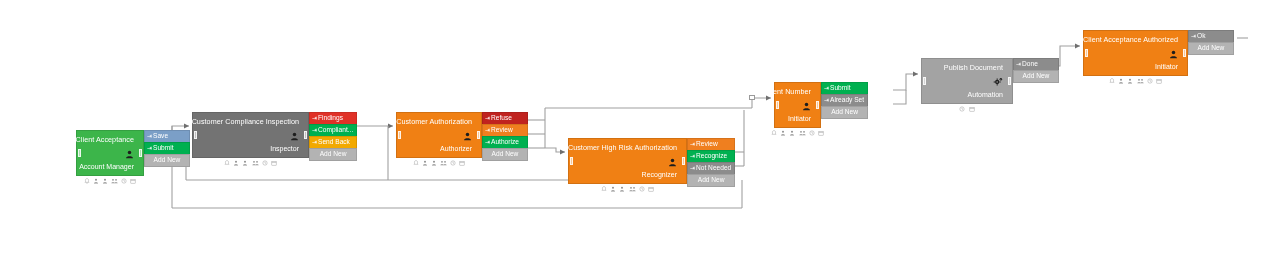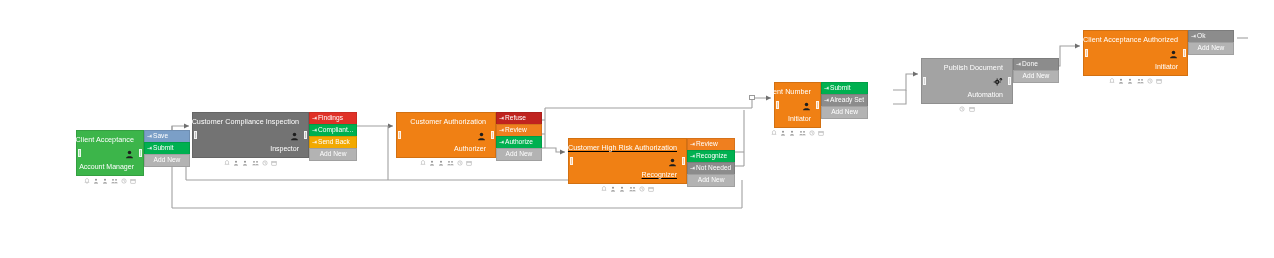--- a/index.html
+++ b/index.html
@@ -301,21 +301,21 @@
         <span class="arrow">⇥</span>
         <span>Send Back</span>
       </div>
       <div class="action addnew">
         <span>Add New</span>
       </div>
     </div>
   </div>
 
   <div class="node" style="left:396px; top:112px;">
-    <div class="node-body" style="background:#f08014; width:100px;">
+    <div class="node-body" style="background:#f08014; width:86px;">
       <span class="port left"></span>
       <span class="port right"></span>
       <div class="node-title">Customer Authorization</div>
       <span class="node-icon">
         <svg width="9" height="9" viewBox="0 0 12 12">
             <circle cx="6" cy="3.3" r="2.3" fill="#1d1d1d"></circle>
             <path d="M1.4 11 C1.4 7.6 10.6 7.6 10.6 11 Z" fill="#1d1d1d"></path>
           </svg>
       </span>
       <div class="node-role">Authorizer</div>
@@ -371,21 +371,21 @@
         <span class="arrow">⇥</span>
         <span>Authorize</span>
       </div>
       <div class="action addnew">
         <span>Add New</span>
       </div>
     </div>
   </div>
 
   <div class="node" style="left:568px; top:138px;">
-    <div class="node-body" style="background:#f08014; width:119px;text-decoration:underline;">
+    <div class="node-body" style="background:#f08014; width:119px;">
       <span class="port left"></span>
       <span class="port right"></span>
       <div class="node-title">Customer High Risk Authorization</div>
       <span class="node-icon">
         <svg width="9" height="9" viewBox="0 0 12 12">
             <circle cx="6" cy="3.3" r="2.3" fill="#1d1d1d"></circle>
             <path d="M1.4 11 C1.4 7.6 10.6 7.6 10.6 11 Z" fill="#1d1d1d"></path>
           </svg>
       </span>
       <div class="node-role">Recognizer</div>

